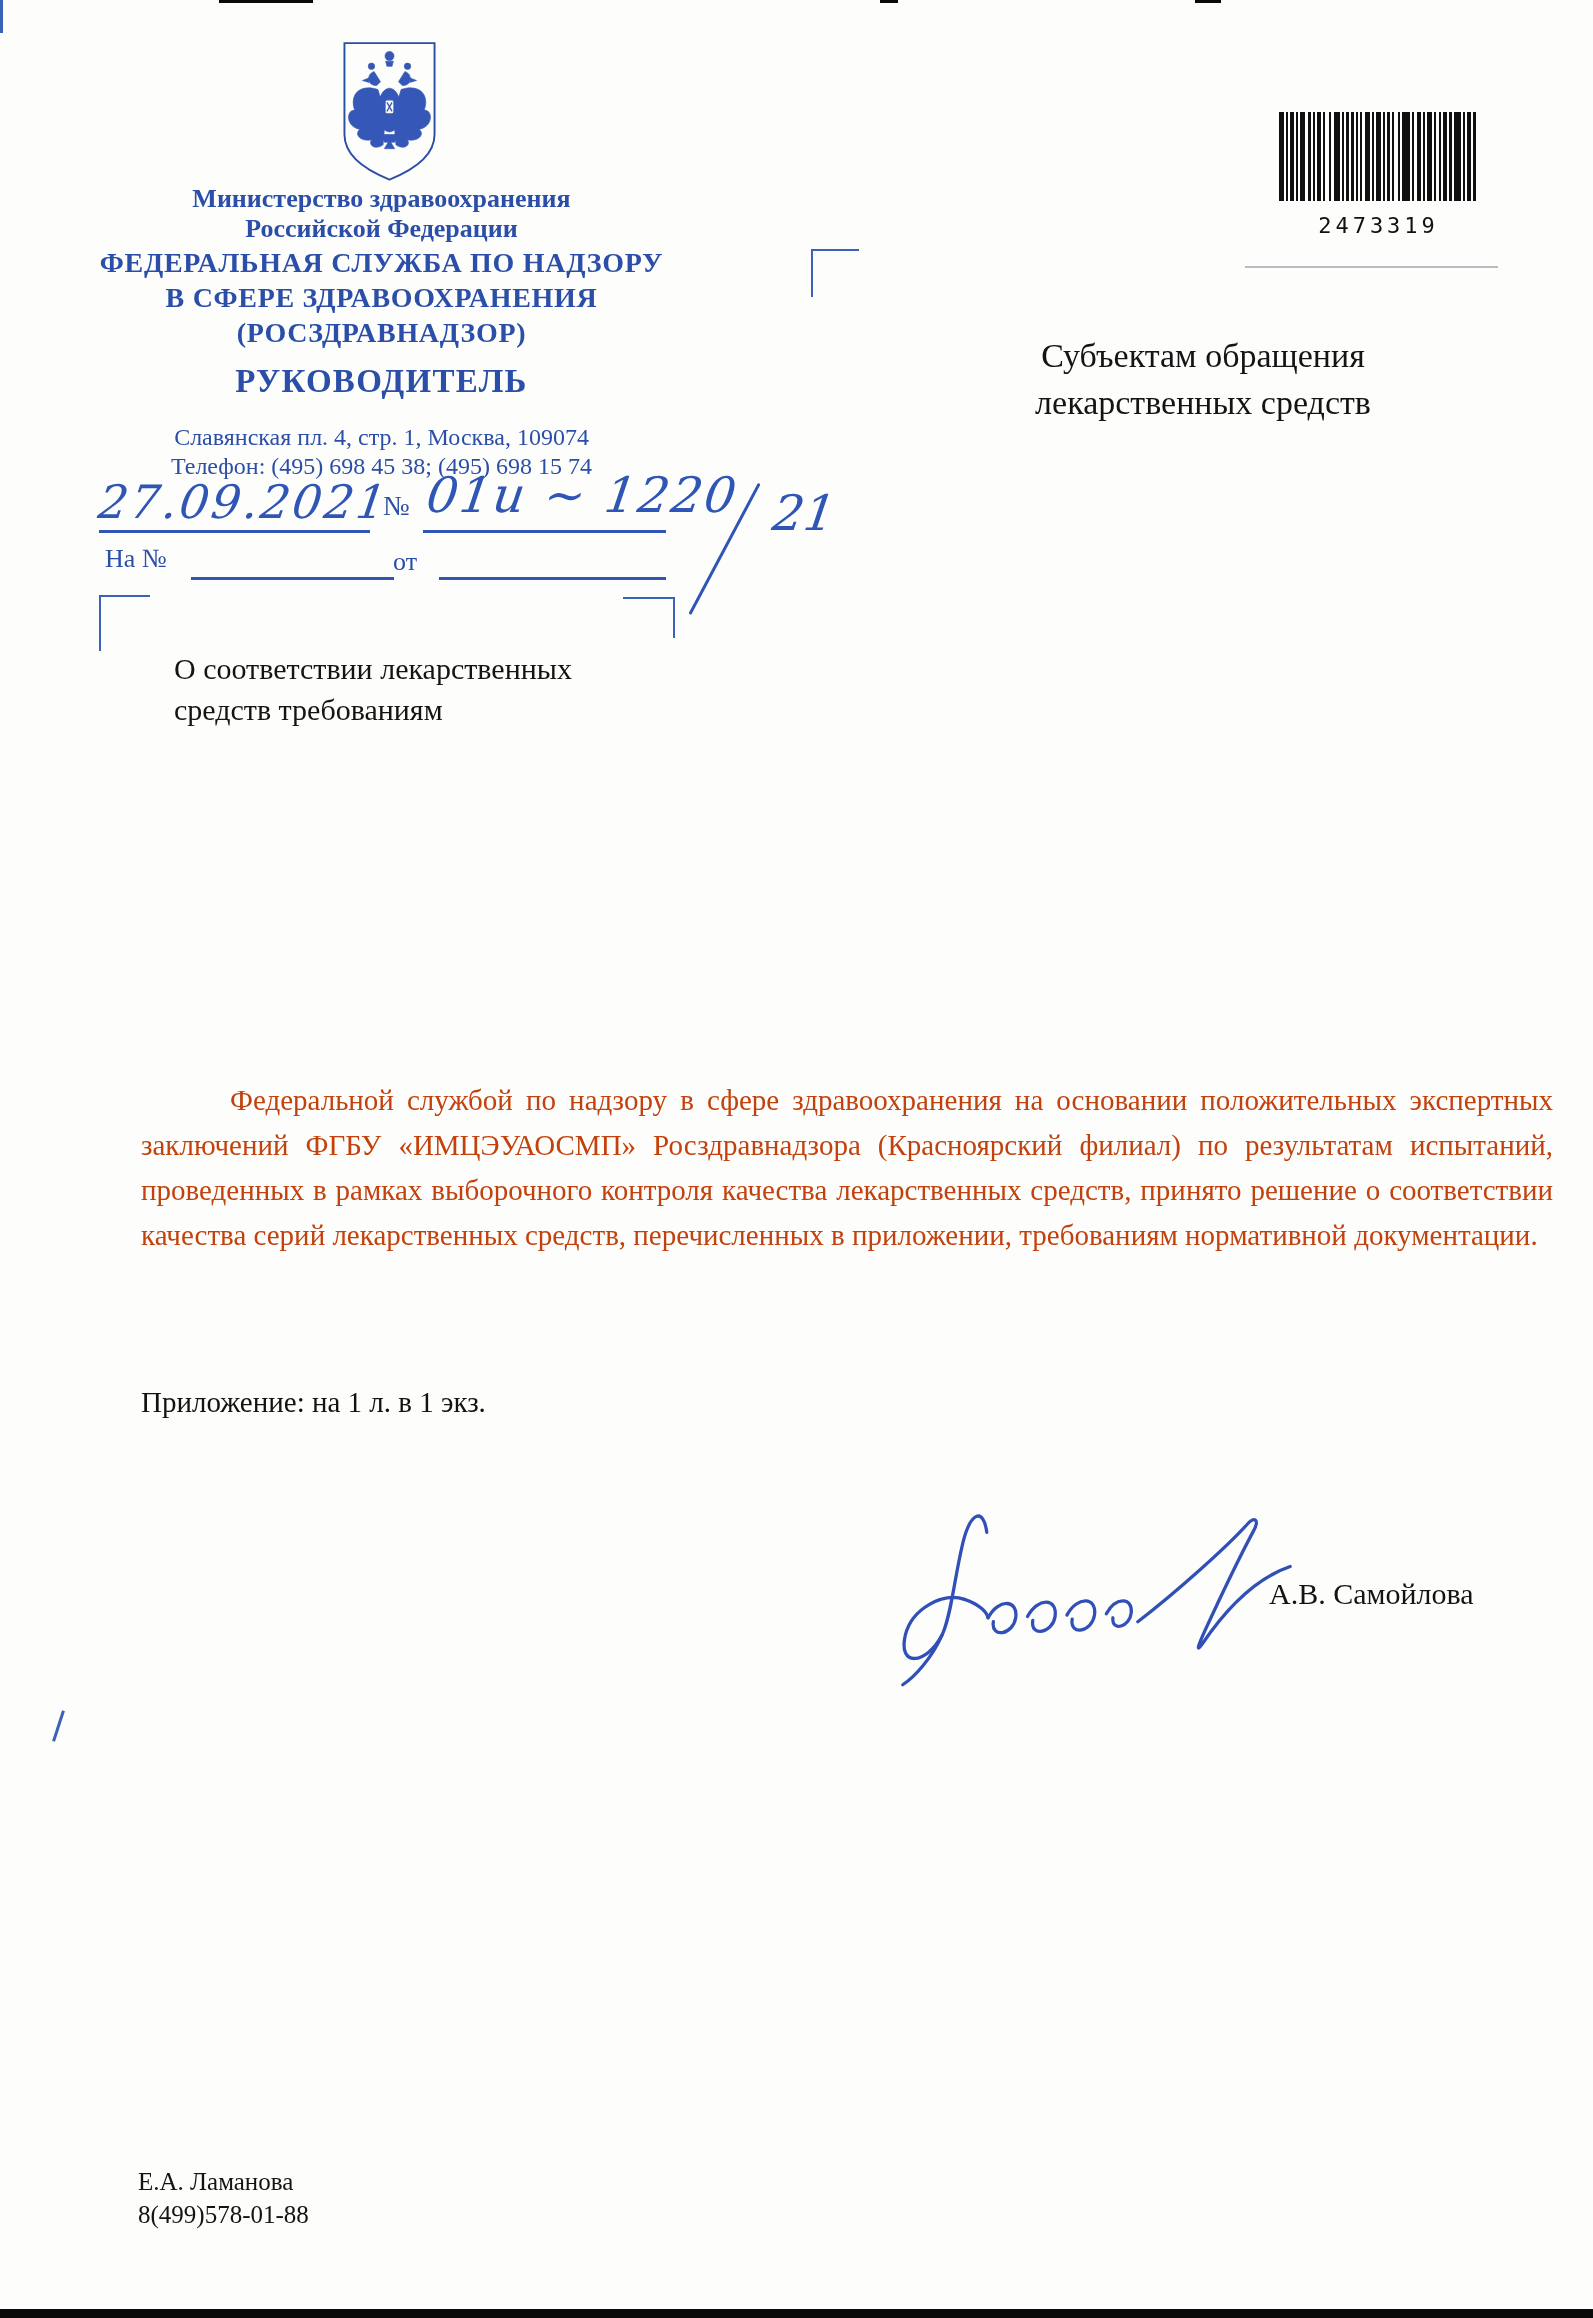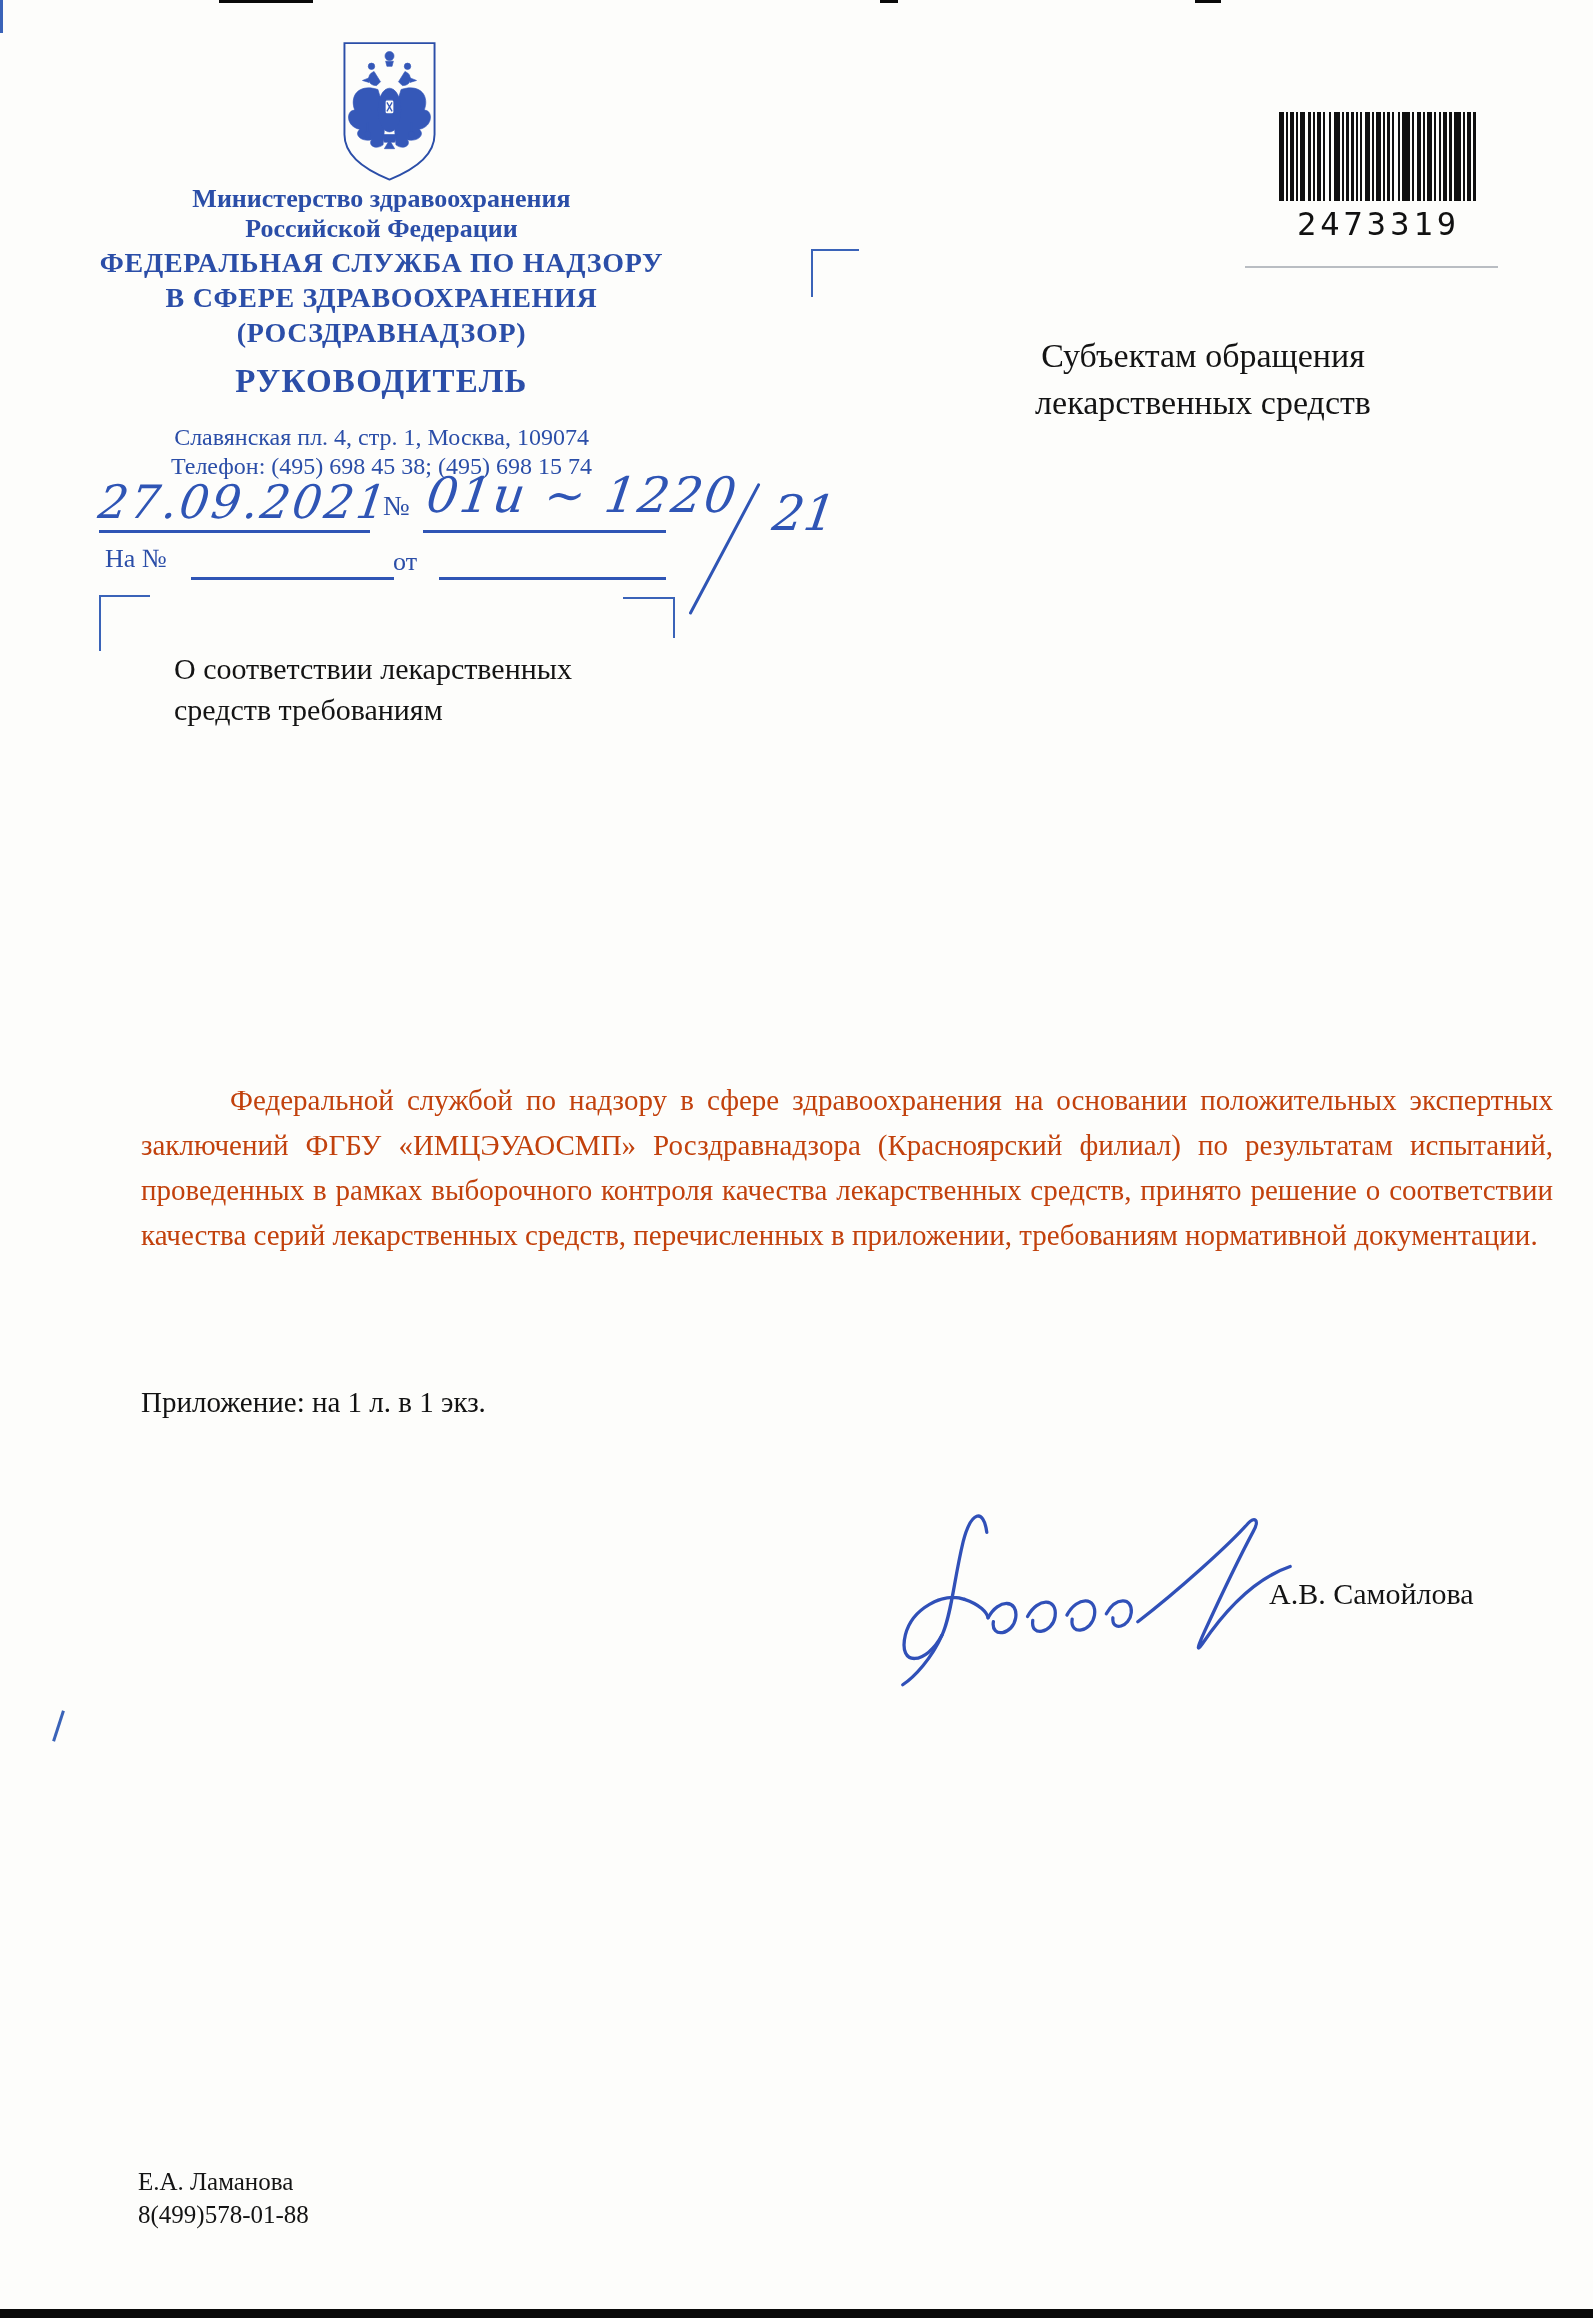--- a/index.html
+++ b/index.html
@@ -41,21 +41,21 @@
   
   .corner{position:absolute;border:0 solid #3a63b8;}
   .c-subj-l{left:99px;top:595px;width:49px;height:54px;border-left-width:2.6px;border-top-width:2.6px;}
   .c-subj-r{left:623px;top:597px;width:50px;height:39px;border-right-width:2.6px;border-top-width:2.6px;}
   .c-addr-l{left:811px;top:249px;width:46px;height:46px;border-left-width:2.6px;border-top-width:2.6px;}
   .c-addr-r{left:1495px;top:264px;width:2.6px;height:33px;background:#3a63b8;}
   
   .barcode{position:absolute;left:1279px;top:112px;width:199px;}
   .bars{display:flex;height:89px;align-items:stretch;}
   .bars i{display:block;height:100%;}
-  .bc-num{margin-top:4px;text-align:center;font-family:"DejaVu Sans Mono",monospace;font-size:32px;letter-spacing:4px;color:#111;}
+  .bc-num{margin-top:12px;text-align:center;font-family:"DejaVu Sans Mono",monospace;font-size:22px;letter-spacing:4px;color:#111;}
   
   .addressee{position:absolute;left:953px;top:332px;width:500px;text-align:center;
     font-size:34px;line-height:47px;color:#141414;}
   .subject{position:absolute;left:174px;top:648px;font-size:30px;line-height:41px;color:#141414;}
   
   .body-par{position:absolute;left:141px;top:1078px;width:1412px;
     font-size:29px;line-height:45px;text-align:justify;text-indent:89px;color:#c2410c;}
   .attachment{position:absolute;left:141px;top:1386px;font-size:29px;color:#121212;}
   
   .sig-svg{position:absolute;left:888px;top:1493px;width:434px;height:197px;}

